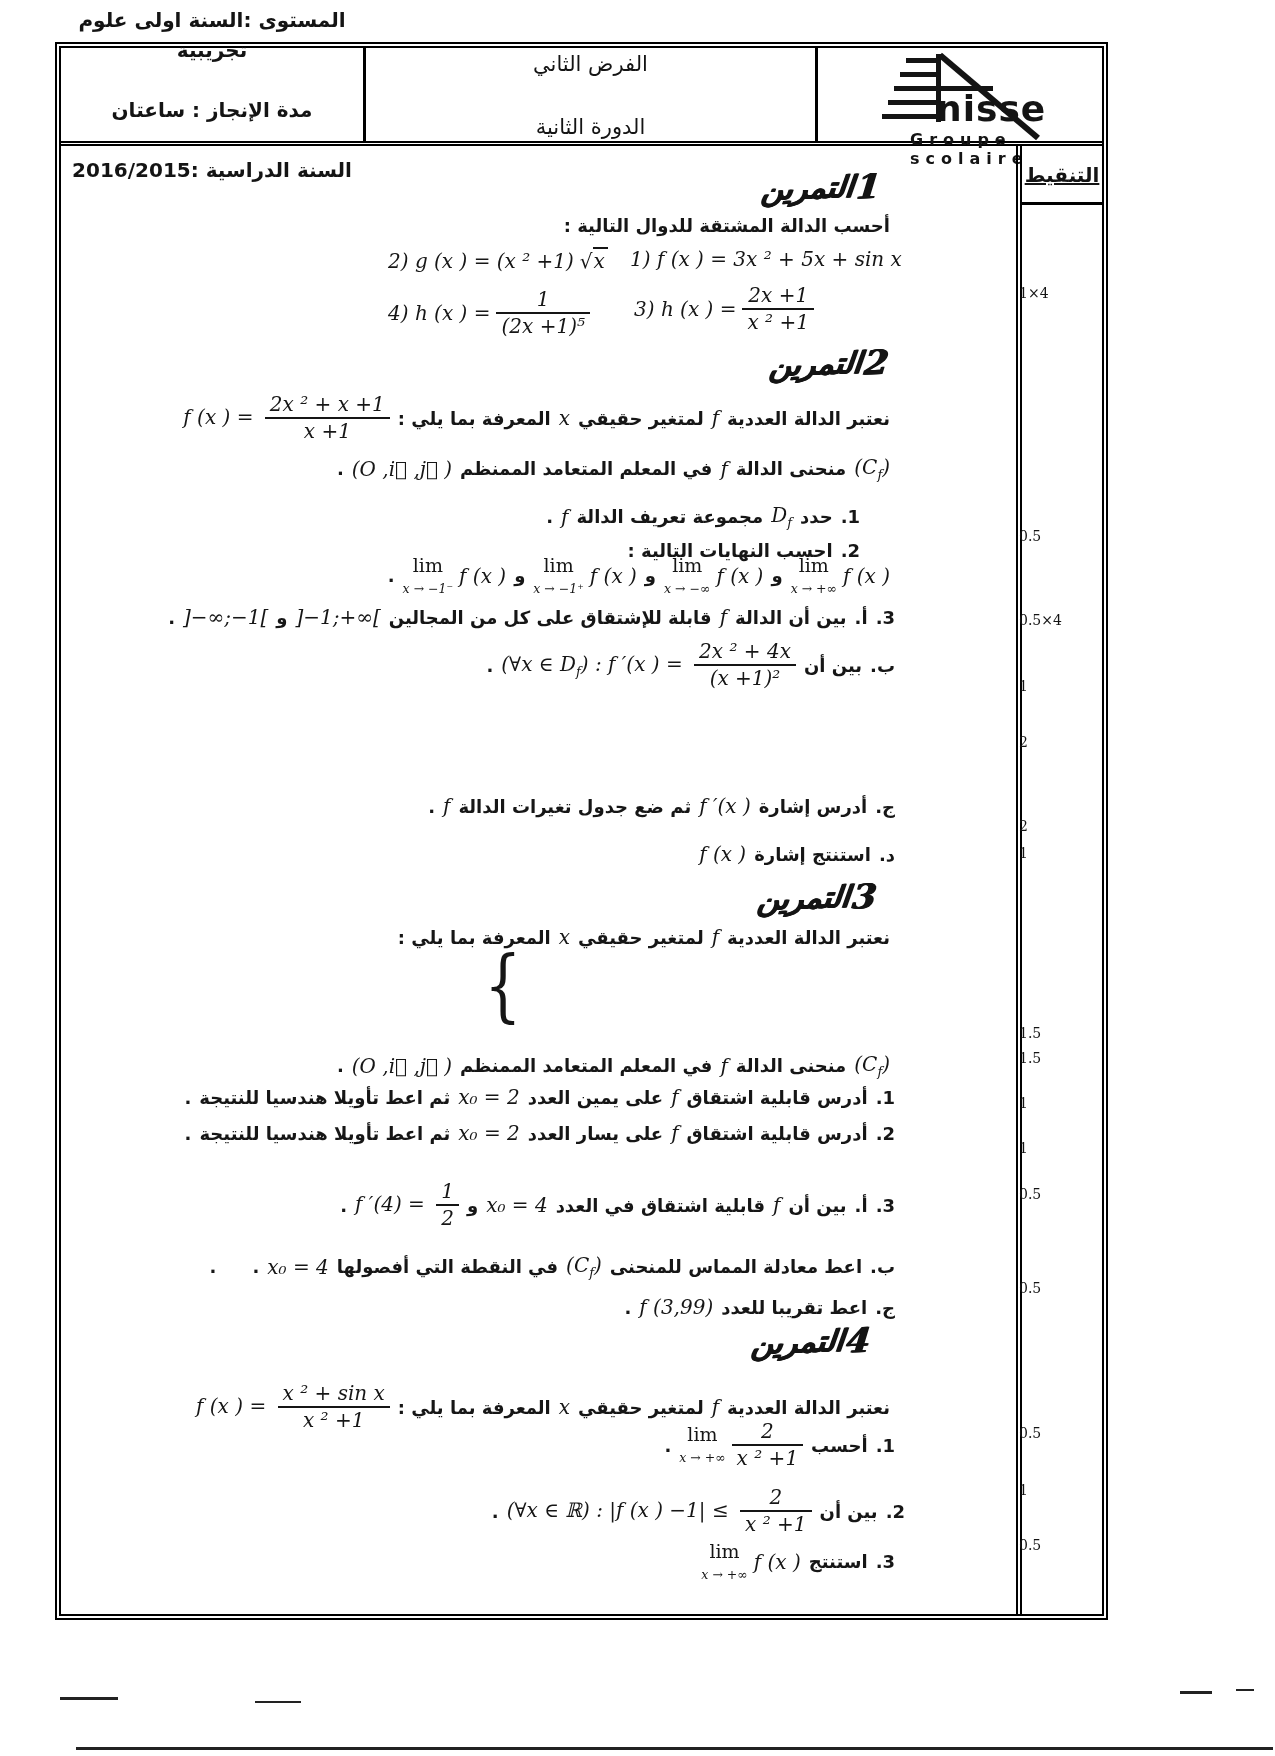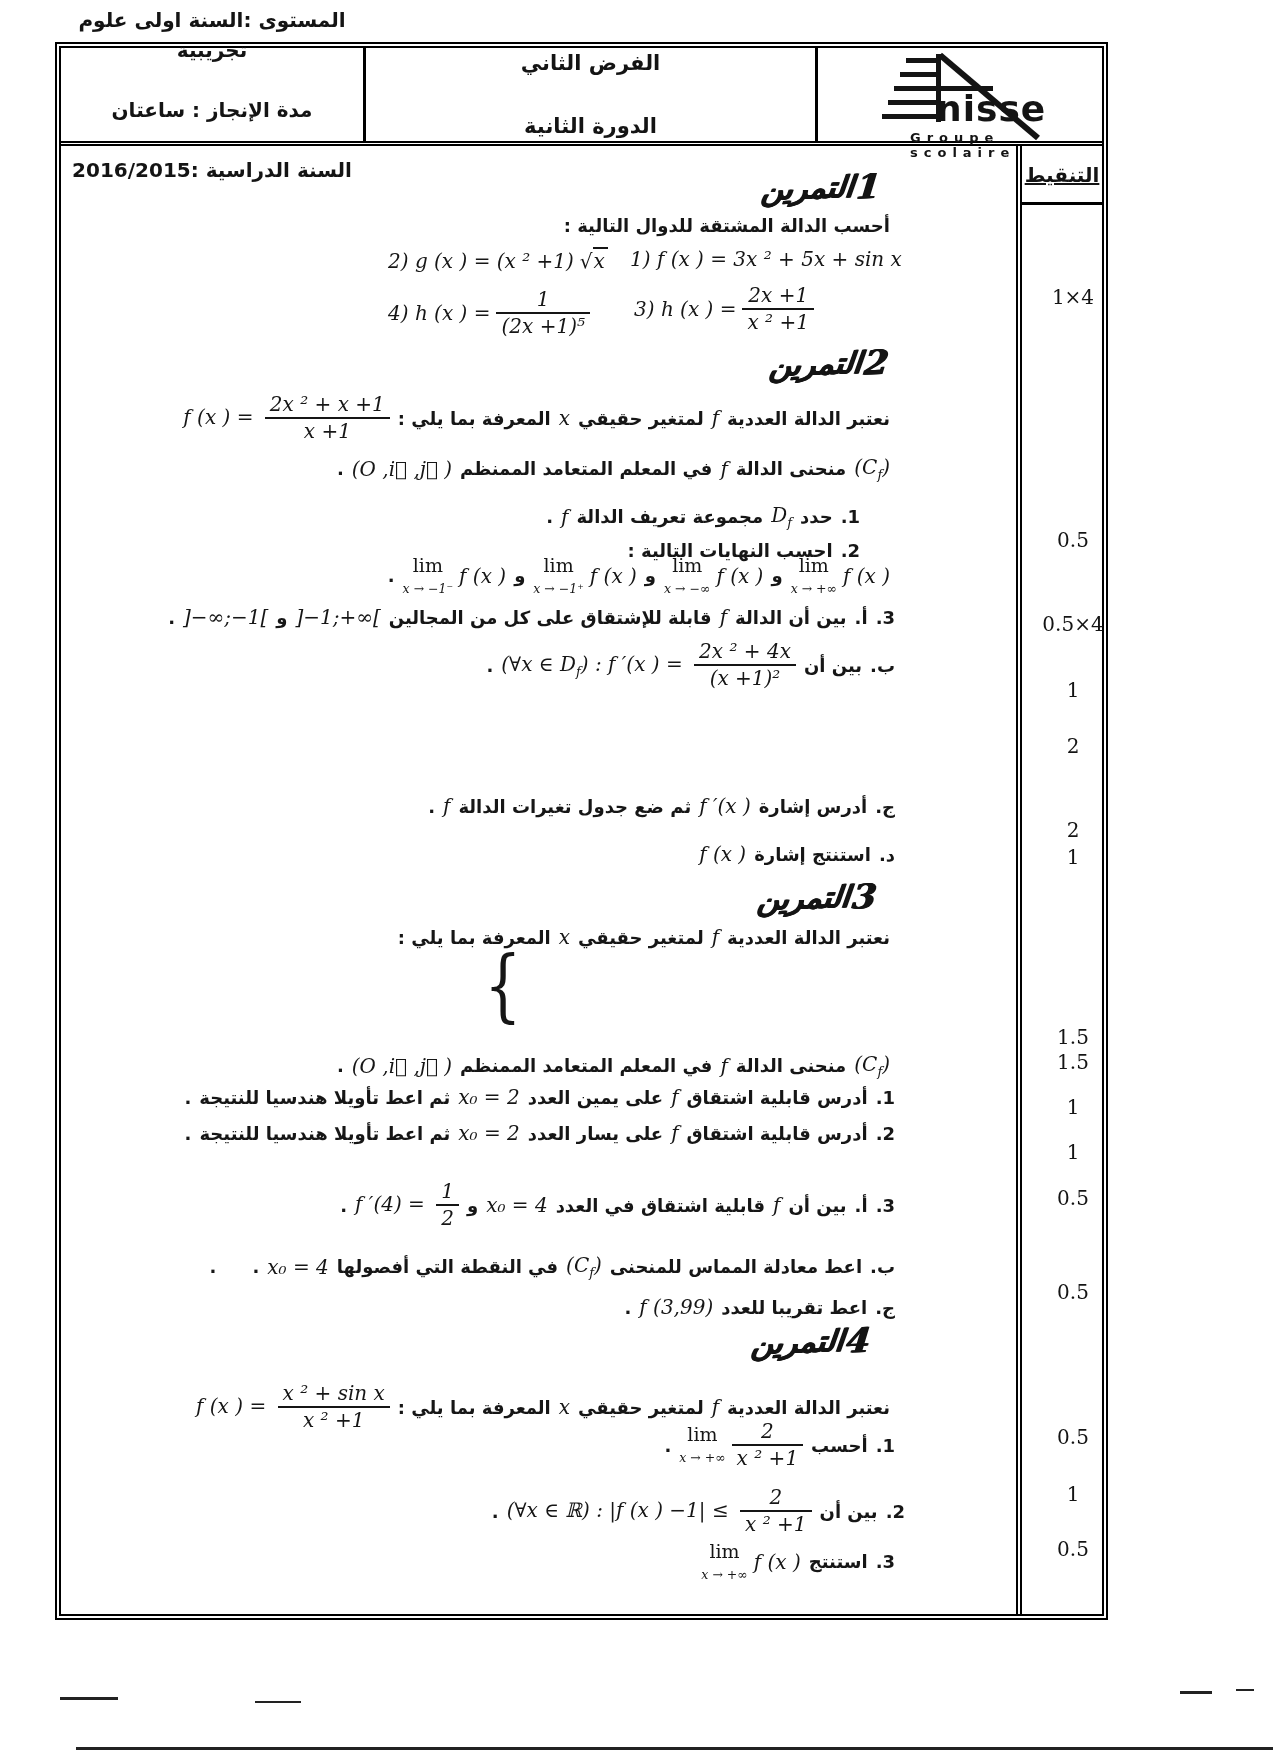--- a/index.html
+++ b/index.html
@@ -9,35 +9,35 @@
   
   .outer{position:absolute;left:55px;top:42px;width:1053px;height:1578px;
          border:6px double #000;box-sizing:border-box;}
   .headerband{position:absolute;left:61px;top:48px;width:1041px;height:98px;
               display:flex;border-bottom:5px double #000;box-sizing:border-box;}
   .hcell{box-sizing:border-box;height:100%;gap:30px;}
   .hinfo{width:305px;border-right:3px solid #000;display:flex;flex-direction:column;
          justify-content:center;align-items:center;text-align:center;
          font-weight:bold;font-size:20px;line-height:1.5;direction:rtl;}
   .htitle{flex:1;border-right:3px solid #000;display:flex;flex-direction:column;
-          justify-content:center;align-items:center;font-weight:bold;font-size:21px;
+          justify-content:space-between;align-items:center;font-weight:normal;font-size:21px;
           line-height:1.55;direction:rtl;}
   .hlogo{width:284px;position:relative;}
   .marks-divider{position:absolute;left:1016px;top:146px;height:1468px;width:0;
                  border-left:6px double #000;}
   .marks-head{position:absolute;left:1022px;top:147px;width:80px;height:55px;
               border-bottom:3px solid #000;display:flex;align-items:center;justify-content:center;
               font-weight:bold;font-size:20px;text-decoration:underline;direction:rtl;}
-  .mark{position:absolute;left:1019px;width:108px;text-align:center;
-        font-family:"DejaVu Serif",serif;font-size:20px;color:#141414;}
+  .mark{position:absolute;left:1019px;width:108px;
+        font-family:"DejaVu Serif",serif;font-size:14px;color:#141414;}
 
   
   .logo-nisse{position:absolute;left:118px;top:40px;font-weight:bold;font-size:36px;
               letter-spacing:1px;font-family:"DejaVu Sans",sans-serif;}
-  .logo-tag{position:absolute;left:92px;top:82px;font-size:13px;letter-spacing:6px;
+  .logo-tag{position:absolute;left:92px;top:82px;font-size:16px;letter-spacing:6px;
             font-weight:bold;font-family:"DejaVu Sans",sans-serif;}
 
   
   .ln{position:absolute;display:flex;direction:rtl;align-items:center;gap:8px;
       font-weight:bold;font-size:18px;color:#161616;min-height:26px;}
   .ar{white-space:nowrap;}
   .mrun{direction:ltr;unicode-bidi:isolate;font-family:"DejaVu Serif",serif;
         font-style:italic;font-weight:normal;font-size:20px;white-space:nowrap;}
   .mrun > * + *{margin-left:5px;}
   .mrun .ns{margin-left:0;}

